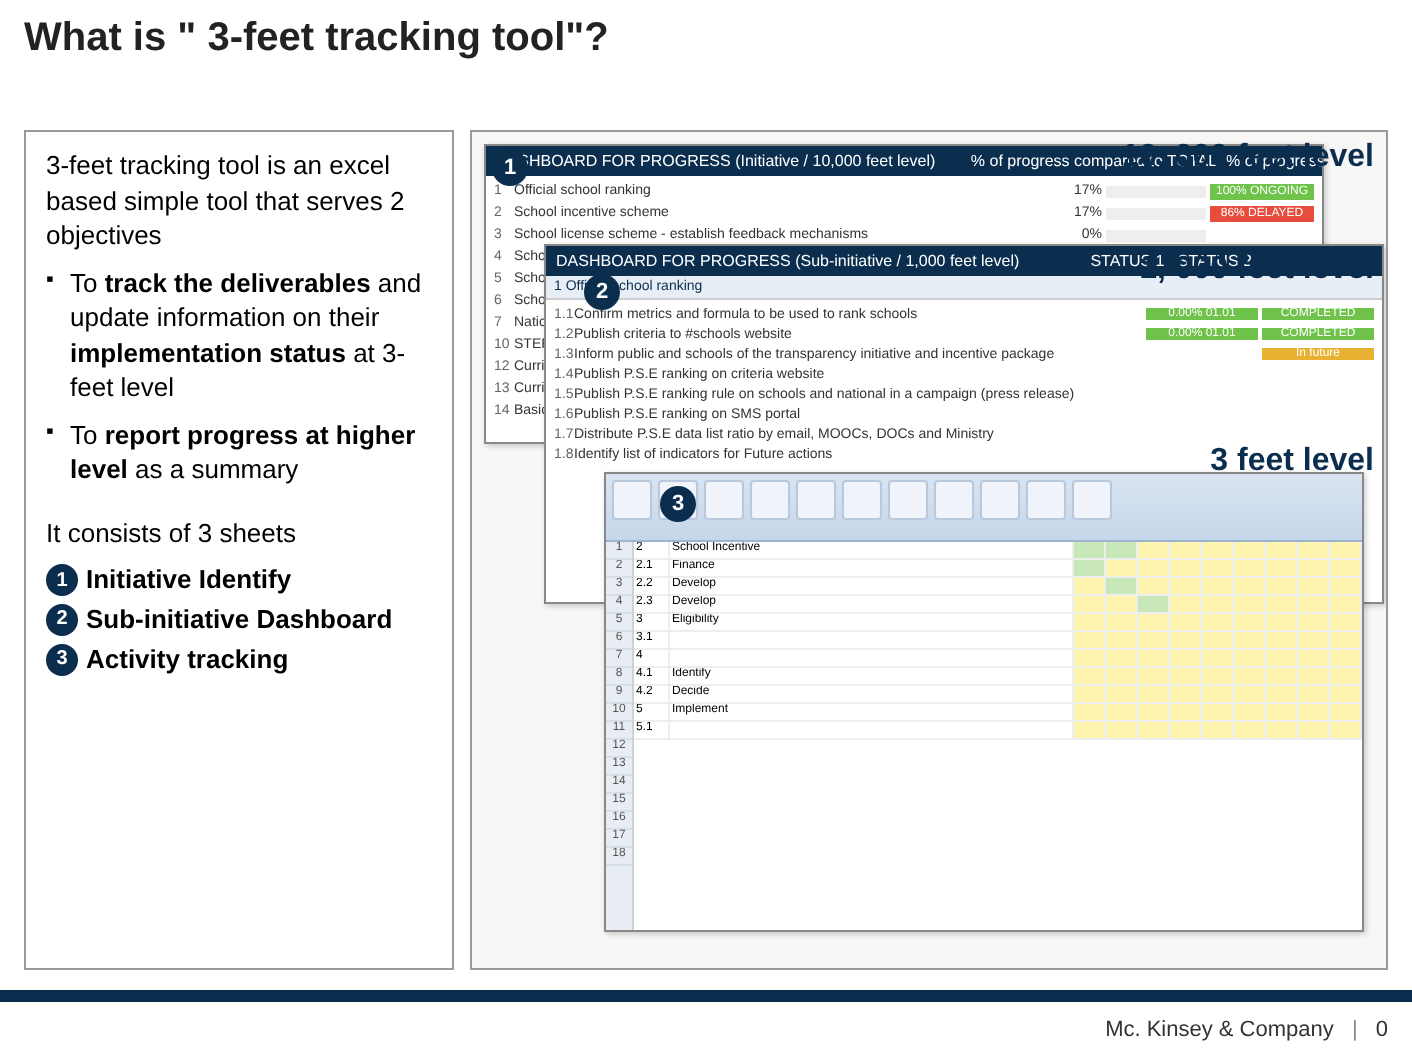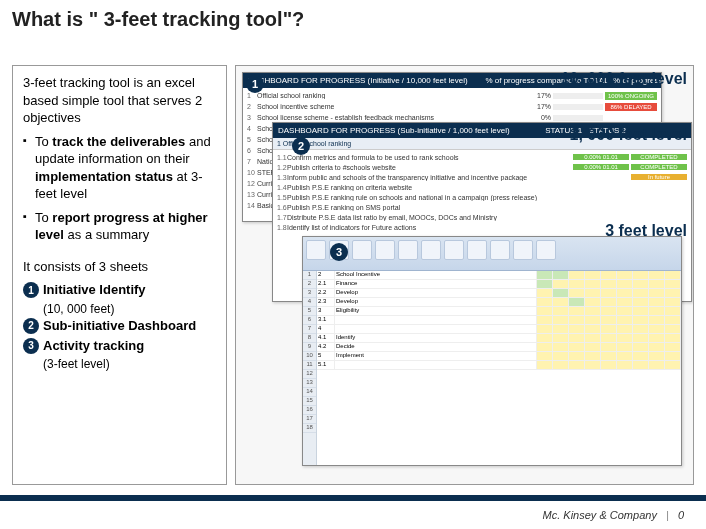--- a/index.html
+++ b/index.html
@@ -51,21 +51,21 @@
   .rowhdrs { width:14px; background:#e8edf3; border-right:1px solid #c9d3de; }
   .rowhdrs div { height:9px; font-size:6px; text-align:center; color:#555; border-bottom:1px solid #d6dee8; }
   .cells { flex:1; }
   .cells .crow { display:flex; height:9px; }
   .cells .crow div { border-right:1px solid #eee; border-bottom:1px solid #eee; font-size:6px; padding:0 1px; overflow:hidden; white-space:nowrap; }
   .cells .crow .c-id { width:18px; }
   .cells .crow .c-txt { flex:1; }
   .cells .crow .c-b { width:16px; background:#fff3b0; }
   .cells .crow .c-b.g { background:#c9e8b7; }
   .footer-bar { position:absolute; bottom:28px; left:0; width:100%; height:6px; background:#0b2e4f; }
-  .footer { position:absolute; bottom:8px; right:22px; font-size:11px; color:#333;font-style:italic; }
+  .footer { position:absolute; bottom:8px; right:12px; font-size:11px; color:#333; }
   .footer .sep { margin:0 6px; color:#888; }
   
   .p2 .panel-sub { background:#e8eef5; color:#0b2e4f; font-size:7px; padding:2px 4px; border-bottom:1px solid #ccc; }
   .p2 .row { height:10px; }
   .p2 .status2 { width:56px; font-size:6px; text-align:center; color:#fff; }
   .p2 .status2.c1 { background:#6fc24a; }
   .p2 .status2.c2 { background:#e8b030; }
 </style>
 </head>
 <body>
@@ -85,32 +85,30 @@
           <span>To </span><b>report progress at higher level</b><span> as a summary</span>
         </li>
       </ul>
 
       <div class="sheets">
         <p>It consists of 3 sheets</p>
         <div class="sheet-row">
           <span class="bullet">1</span>
           <div class="sheet-text"><b>Initiative Identify</b></div>
         </div>
-        <div class="sub">(10, 000 feet)</div>
 
         <div class="sheet-row">
           <span class="bullet">2</span>
           <div class="sheet-text"><b>Sub-initiative Dashboard</b></div>
         </div>
 
         <div class="sheet-row">
           <span class="bullet">3</span>
           <div class="sheet-text"><b>Activity tracking</b></div>
         </div>
-        <div class="sub">(3-feet level)</div>
       </div>
     </div>
 
     <div class="right">
       <div class="level-label ll1">10, 000 feet level</div>
       <div class="level-label ll2">1, 000 feet level</div>
       <div class="level-label ll3">3 feet level</div>
 
       <span class="bullet bullet-sm overlay-bullet b1">1</span>
       <span class="bullet bullet-sm overlay-bullet b2">2</span>

